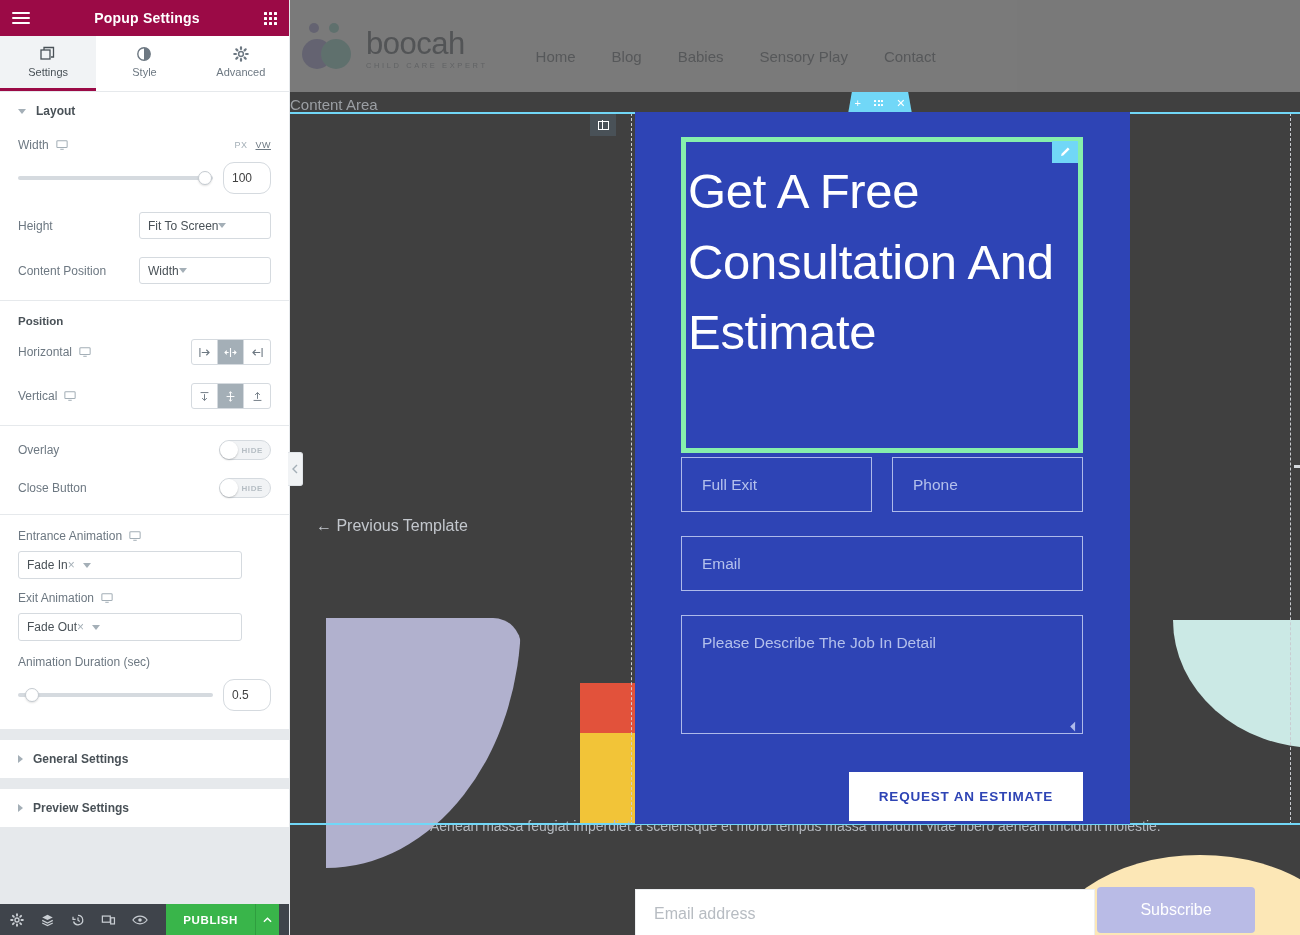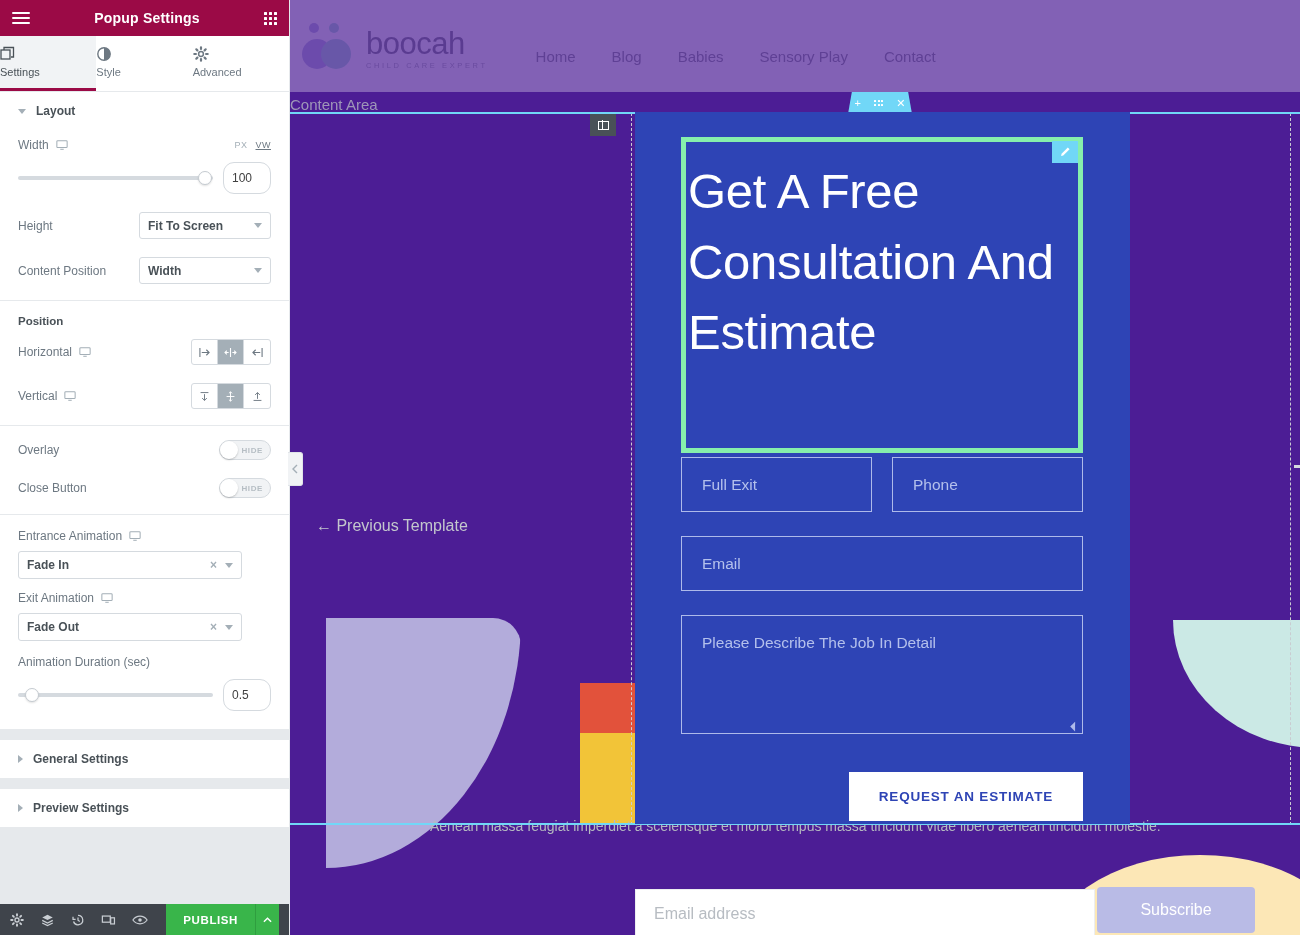--- a/index.html
+++ b/index.html
@@ -35,21 +35,21 @@
   .grid-icon { display: grid; grid-template-columns: repeat(3,3px); grid-template-rows: repeat(3,3px); gap: 2px; cursor: pointer; }
   .grid-icon i { background: #fff; border-radius: .5px; display: block; }
 
   #panel-tabs {
     height: 56px; flex: 0 0 56px;
     background: #fff; display: flex;
     border-bottom: 1px solid #e6e9ec;
   }
   .ptab {
     flex: 1; display: flex; flex-direction: column;
-    align-items: flex-start; justify-content: center; gap: 4px;
+    align-items: center; justify-content: center; gap: 4px;
     font-size: 11px; color: #6d7882; cursor: pointer;
     border-bottom: 3px solid transparent; position: relative;
   }
   .ptab.active { color: #495157; border-bottom-color: #9b0a46; background: #f1f3f5; }
   .ptab svg { display: block; }
 
   #panel-body { flex: 1; overflow: hidden; background: #e6e9ec; }
   .sec { background: #fff; border-bottom: 1px solid #e6e9ec; }
   .sec-title {
     display: flex; align-items: center; gap: 10px;
@@ -70,22 +70,21 @@
 
   .slider-row { display: flex; align-items: center; gap: 10px; margin-top: 10px; }
   .slider { flex: 1; height: 4px; background: #d5dadf; border-radius: 2px; position: relative; cursor: pointer; }
   .slider .knob { position: absolute; top: 50%; width: 14px; height: 14px; border-radius: 50%; background: #fff; border: 1px solid #c5cbd1; transform: translate(-50%,-50%); box-shadow: 0 1px 2px rgba(0,0,0,.12); }
   .numbox { width: 48px; height: 32px; border: 1px solid #d5dadf; border-radius: 11px; font-size: 12px; color: #404040; display: flex; align-items: center; padding: 0 8px; background: #fff; }
 
   .selectbox {
     width: 132px; height: 27px; border: 1px solid #d5dadf; border-radius: 3px;
     background: #fff; font-size: 12px; color: #495157;
     display: flex; align-items: center; padding: 0 8px; cursor: pointer;
-    justify-content: space-between;
-    font-weight: bold;
+    justify-content: flex-start;
   }
   .selectbox .sb-caret { width:0;height:0;border-left:4px solid transparent;border-right:4px solid transparent;border-top:5px solid #a4afb7; }
   .selectbox.wide { width: 224px; }
   .sb-right { display: flex; align-items: center; gap: 8px; color: #a4afb7; }
   .sb-x { font-size: 12px; cursor: pointer; }
 
   .btngroup { display: flex; border: 1px solid #d5dadf; border-radius: 3px; overflow: hidden; background: #fff; }
   .btngroup .bg-btn { width: 26px; height: 24px; display: flex; align-items: center; justify-content: center; border-right: 1px solid #d5dadf; cursor: pointer; }
   .btngroup .bg-btn:last-child { border-right: 0; }
   .btngroup .bg-btn.active { background: #a4afb7; }
@@ -112,21 +111,21 @@
   #collapse-handle {
     position: absolute; left: 288px; top: 452px; width: 15px; height: 34px;
     background: #f1f3f5; border: 1px solid #e0e4e8; border-left: none;
     border-radius: 0 3px 3px 0; display: flex; align-items: center; justify-content: center;
     z-index: 45; cursor: pointer; color: #a4afb7; font-size: 10px;
   }
 
   
   #canvas {
     position: absolute; left: 290px; top: 0; width: 1010px; height: 935px;
-    background: #4c1d95; overflow: hidden;
+    background: #404040; overflow: hidden;
   }
 
   
   #site-header {
     height: 92px; display: flex; align-items: center; padding: 0 0 0 12px;
     opacity: .30; background: #fff; position: relative; z-index: 3;
   }
   #logo { display: flex; align-items: flex-end; gap: 10px; }
   .logo-mark { position: relative; width: 54px; height: 46px; }
   .logo-mark .c1 { position:absolute; left:0; bottom:0; width:30px; height:30px; border-radius:50%; background:#b7b6e2; }

